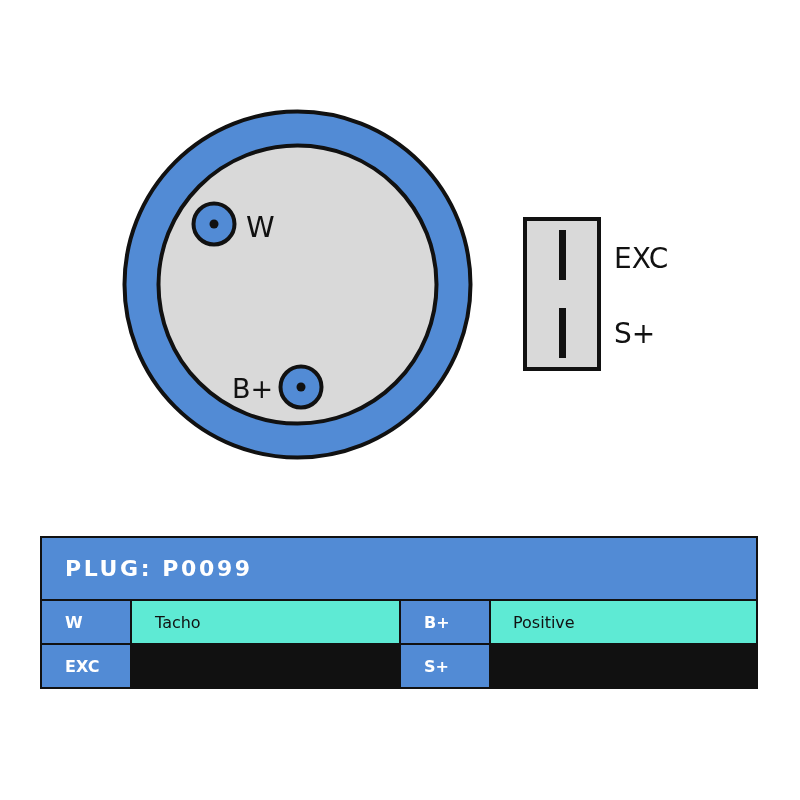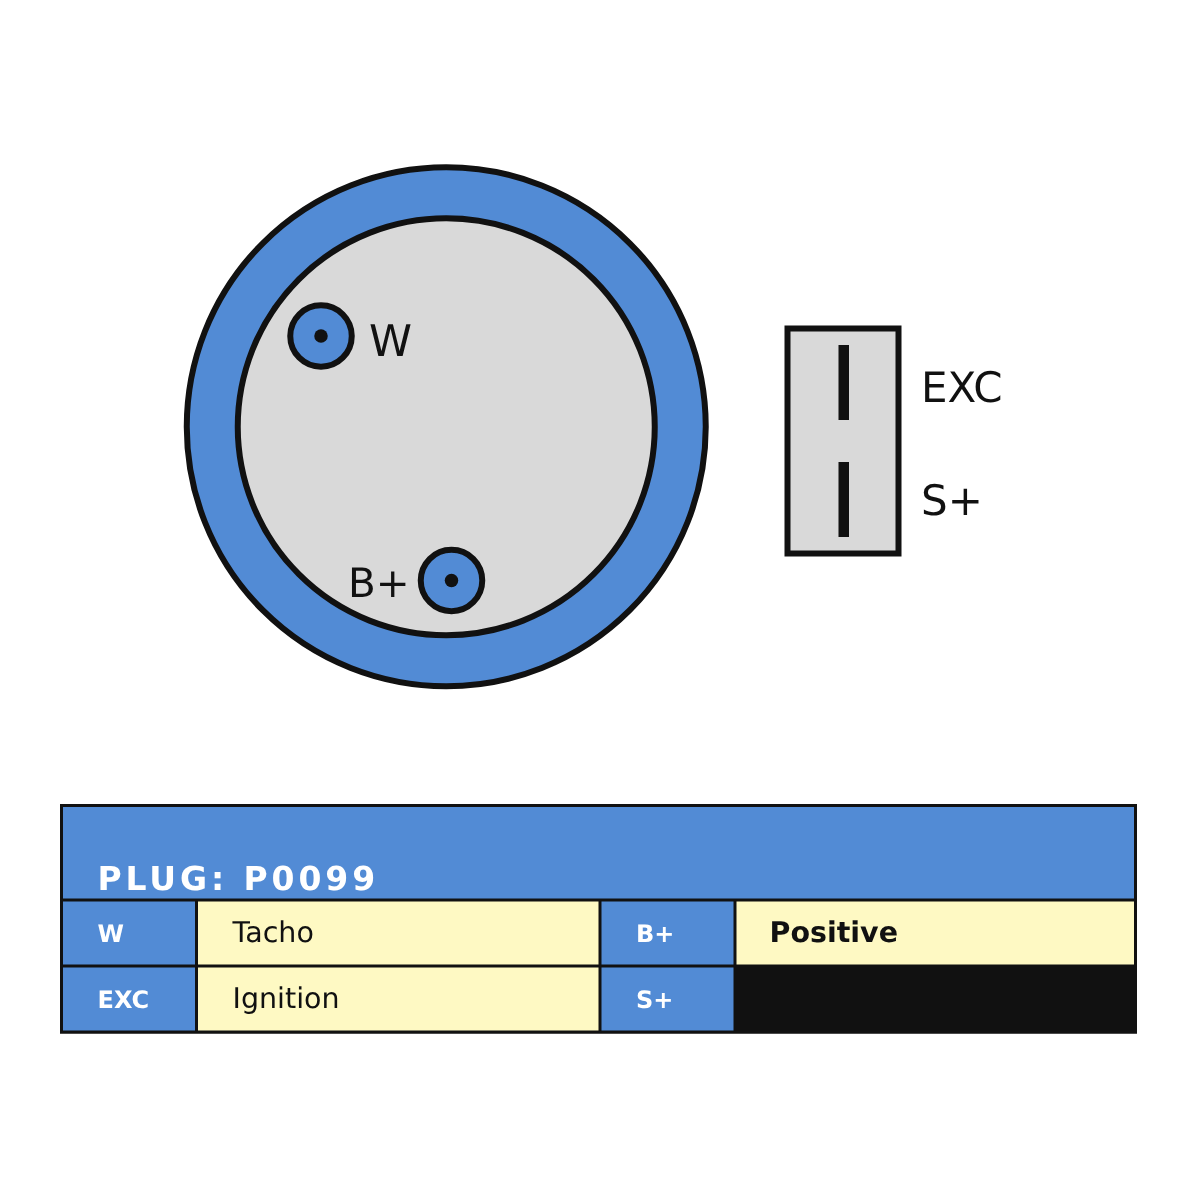--- a/index.html
+++ b/index.html
@@ -36,21 +36,21 @@
       background: #111111;
     }
     .plug-header {
       position: absolute;
       left: 0;
       top: 0;
       width: 714px;
       height: 61px;
       background: #528bd5;
       display: flex;
-      align-items: flex-end;
+      align-items: center;
       box-sizing: border-box;
       padding-left: 23px;
     }
     .plug-title {
       color: #ffffff;
       font-weight: bold;
       font-size: 22px;
       letter-spacing: 2.6px;
       font-family: "DejaVu Sans", "Liberation Sans", sans-serif;
     }
@@ -68,28 +68,28 @@
       align-items: center;
       box-sizing: border-box;
     }
     .cell.code {
       background: #528bd5;
       color: #ffffff;
       font-size: 16px;
       font-weight: bold;
     }
     .cell.value {
-      background: #fef9c3;
+      background: #5eead4;
       color: #111111;
-      font-size: 19px;
+      font-size: 16px;
     }
     .c1 { left: 0; width: 88px; padding-left: 23px; }
     .c2 { left: 90px; width: 267px; padding-left: 23px; }
     .c3 { left: 359px; width: 88px; padding-left: 23px; }
-    .c4 { left: 449px; width: 265px; padding-left: 22px; font-weight: bold; }
+    .c4 { left: 449px; width: 265px; padding-left: 22px; }
   </style>
 </head>
 <body>
 
 <svg id="diagram" width="800" height="520" viewBox="0 0 800 520" xmlns="http://www.w3.org/2000/svg">
 
   <g>
     <circle cx="297.5" cy="284.5" r="173" fill="#528bd5" stroke="#111111" stroke-width="4"></circle>
     <circle cx="297.5" cy="284.5" r="139" fill="#d9d9d9" stroke="#111111" stroke-width="4"></circle>
 
@@ -122,16 +122,15 @@
 
   <div class="plug-row" style="top:63px;">
     <div class="cell code c1">W</div>
     <div class="cell value c2">Tacho</div>
     <div class="cell code c3">B+</div>
     <div class="cell value c4">Positive</div>
   </div>
 
   <div class="plug-row" style="top:107px;">
     <div class="cell code c1">EXC</div>
-    <div class="cell value c2">Ignition</div>
     <div class="cell code c3">S+</div>
   </div>
 </div>
 
 </body></html>

